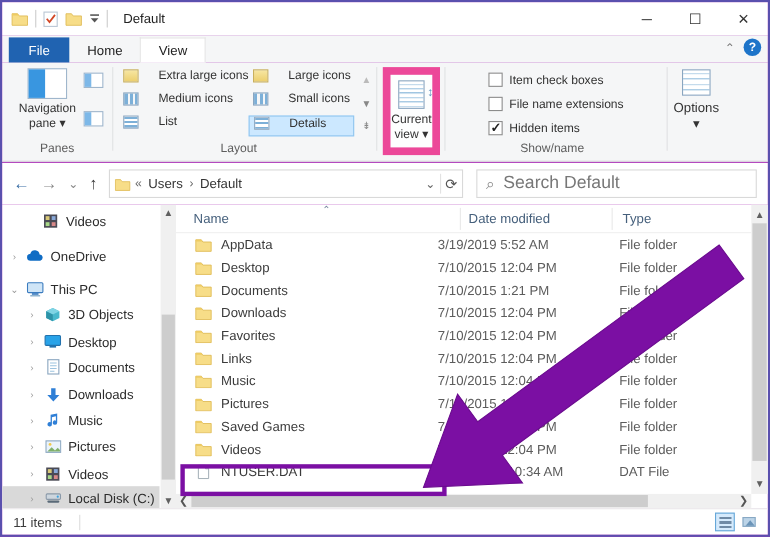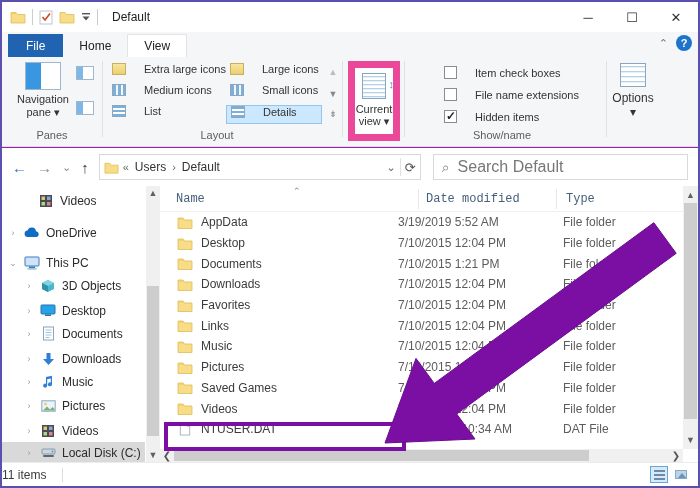--- a/index.html
+++ b/index.html
@@ -41,21 +41,21 @@
       linear-gradient(#fff,#fff); border:1px solid #8aa6c0;
       background-image:repeating-linear-gradient(90deg,#7db0d8 0 3px,transparent 3px 5px);
   }
   .li-ico.lines { border:1px solid #8aa6c0; background:#fff;
       background-image:repeating-linear-gradient(#7db0d8 0 2px,transparent 2px 4px); }
   .scrollmini { position:absolute; font-size:9px; color:#888; width:14px; text-align:center; }
   .cv-btn { position:absolute; left:346px; top:4px; width:52px; height:80px; border:7px solid #ec4899; background:#fdfefe; text-align:center; font-size:11px; color:#333; }
   .cv-ico { width:24px; height:26px; margin:5px auto 4px; border:1px solid #8aa6c0; background:#fff;
       background-image:repeating-linear-gradient(#9cc3e0 2px,transparent 4px 6px); position:relative; }
   .cv-ico::after { content:"↕"; position:absolute; right:-9px; top:4px; color:#5b8fc0; font-size:11px; }
-  .chkrow { position:absolute; display:flex; align-items:center; gap:18px; font-size:11px; color:#333;padding-left:32px; }
+  .chkrow { position:absolute; display:flex; align-items:center; gap:6px; font-size:11px; color:#333;padding-left:32px; }
   .chkbox { width:13px; height:13px; border:1px solid #8c8c8c; background:#fff; position:relative; }
   .chkbox.checked::after { content:"✓"; position:absolute; left:1px; top:-2px; font-size:12px; color:#222; font-weight:bold; }
   .hide-sel { position:absolute; left:530px; top:6px; width:72px; text-align:center; color:#9b9b9b; font-size:11px; line-height:13px; }
   .page-ico { width:24px; height:28px; margin:0 auto 4px; background:#f2f6fb; border:1px dashed #b9c6d4; position:relative; }
   .page-ico::after { content:""; position:absolute; right:-1px; top:-1px; border-style:solid; border-width:0 11px 11px 0; border-color:transparent #fff #cdd8e4 transparent; }
   .options-btn { position:absolute; left:606px; top:6px; width:50px; text-align:center; font-size:12px; color:#333; }
   .opt-ico { width:26px; height:24px; margin:0 auto 4px; border:1px solid #8aa6c0; background:#fff;
       background-image:repeating-linear-gradient(#9cc3e0 2px,transparent 4px 7px); }
   
   .addrbar { position:absolute; top:148px; left:2px; right:2px; height:38px; background:#fff; display:flex; align-items:center; }
@@ -73,40 +73,40 @@
   .side-item { position:absolute; left:0; width:143px; height:21px; display:flex; align-items:center; gap:6px; font-size:12px; color:#2b2b2b; }
   .side-item.hl { background:#d9d9d9; }
   .s-chev { width:10px; text-align:center; color:#999; font-size:9px; flex:0 0 auto; }
   .s-ico { width:16px; height:16px; flex:0 0 auto; display:flex; align-items:center; justify-content:center; }
   .side-scroll { position:absolute; right:0; top:0; bottom:0; width:14px; background:#f0f0f0; }
   .side-scroll .thumb { position:absolute; left:1px; right:1px; top:100px; height:150px; background:#cdcdcd; }
   .scroll-arrow { position:absolute; left:0; width:14px; height:14px; color:#606060; font-size:9px; text-align:center; line-height:14px; }
   
   .filelist { position:absolute; top:186px; left:160px; right:2px; bottom:26px; background:#fff; }
   .cols { position:absolute; top:0; left:0; right:15px; height:26px; border-bottom:1px solid #f0f0f0; color:#46607c; font-size:12px; }
-  .colname { position:absolute; top:6px;font-family:Liberation Mono, monospace; }
+  .colname { position:absolute; top:6px; }
   .col-div { position:absolute; top:3px; height:20px; width:1px; background:#e8e8e8; }
   .sort-glyph { position:absolute; top:0px; left:133px; color:#7a8aa0; font-size:9px; }
   .rows { position:absolute; top:26px; left:0; right:15px; }
   .frow { height:20.7px; display:flex; align-items:center; position:relative; font-size:12px; color:#4a4a4a; }
   .f-ico { width:16px; margin-left:17px; margin-right:8px; flex:0 0 auto; }
   .f-name { color:#3b3b3b; }
   .f-date { position:absolute; left:238px; color:#5c5c5c; }
   .f-type { position:absolute; left:403px; color:#5c5c5c; }
   .v-scroll { position:absolute; top:0; right:0; bottom:13px; width:15px; background:#f0f0f0; }
   .v-scroll .thumb { position:absolute; left:1px; right:1px; top:17px; bottom:30px; background:#cdcdcd; }
   .h-scroll { position:absolute; left:0; right:15px; bottom:0; height:13px; background:#f0f0f0; }
   .h-scroll .thumb { position:absolute; top:1px; bottom:1px; left:14px; width:415px; background:#cdcdcd; }
   .h-arrow { position:absolute; top:0; width:14px; height:13px; color:#555; font-size:10px; text-align:center; line-height:13px; }
   
   .hl-box { position:absolute; left:164px; top:422px; width:242px; height:29px; border:4px solid #7b0fa3; pointer-events:none; }
   .arrow-svg { position:absolute; left:0; top:0; width:700px; height:488px; pointer-events:none; }
   
   .statusbar { position:absolute; left:2px; right:2px; bottom:2px; height:24px; background:#fff; border-top:1px solid #ececec; display:flex; align-items:center; }
-  .status-count { color:#3c3c3c; font-size:12px; }
+  .status-count { margin-left:10px; color:#3c3c3c; font-size:12px; }
   .status-div { width:1px; height:14px; background:#ddd; margin-left:16px; }
   .view-toggles { position:absolute; right:8px; top:3px; display:flex; gap:4px; }
   .vt { width:18px; height:17px; display:flex; align-items:center; justify-content:center; }
   .vt.active { border:1px solid #66a7d8; background:#d5eafc; }
   .vt-lines { width:11px; height:10px; background-image:repeating-linear-gradient(#6f8aa5 0 2px,transparent 2px 4px); }
   .vt-pic { width:12px; height:9px; background:#bcd4e8; border:1px solid #88a8c4; position:relative; overflow:hidden; }
   .vt-pic::after { content:""; position:absolute; left:1px; bottom:-1px; border-style:solid; border-width:0 5px 6px 5px; border-color:transparent transparent #6b94b8 transparent; }
 </style>
 </head>
 <body>

